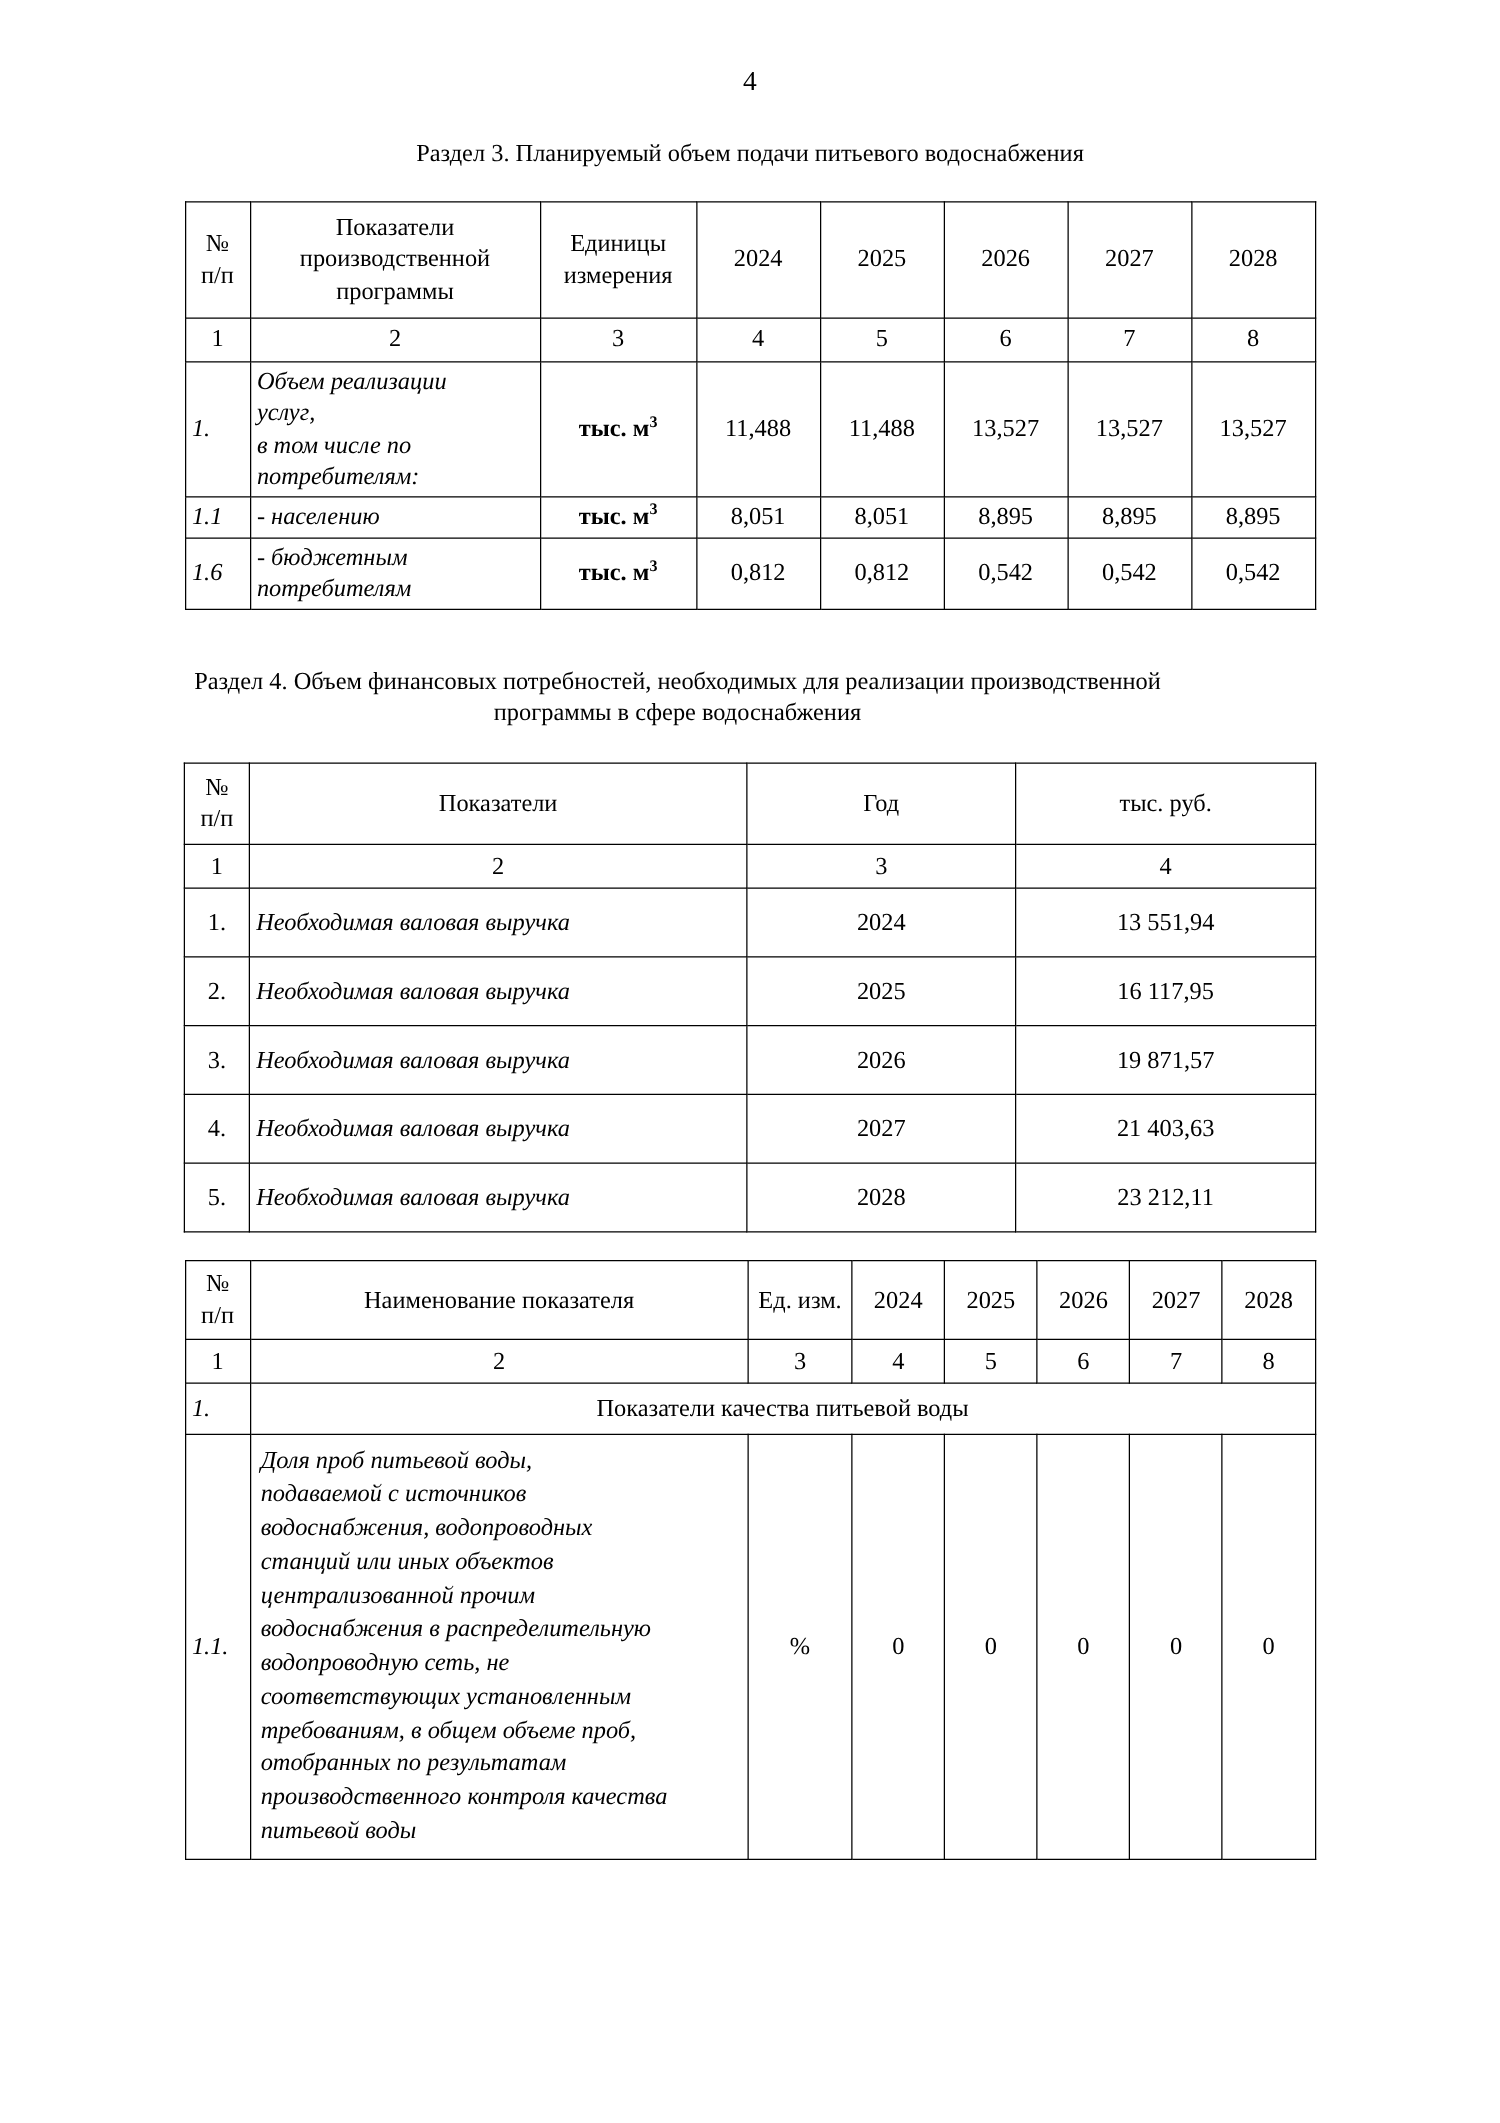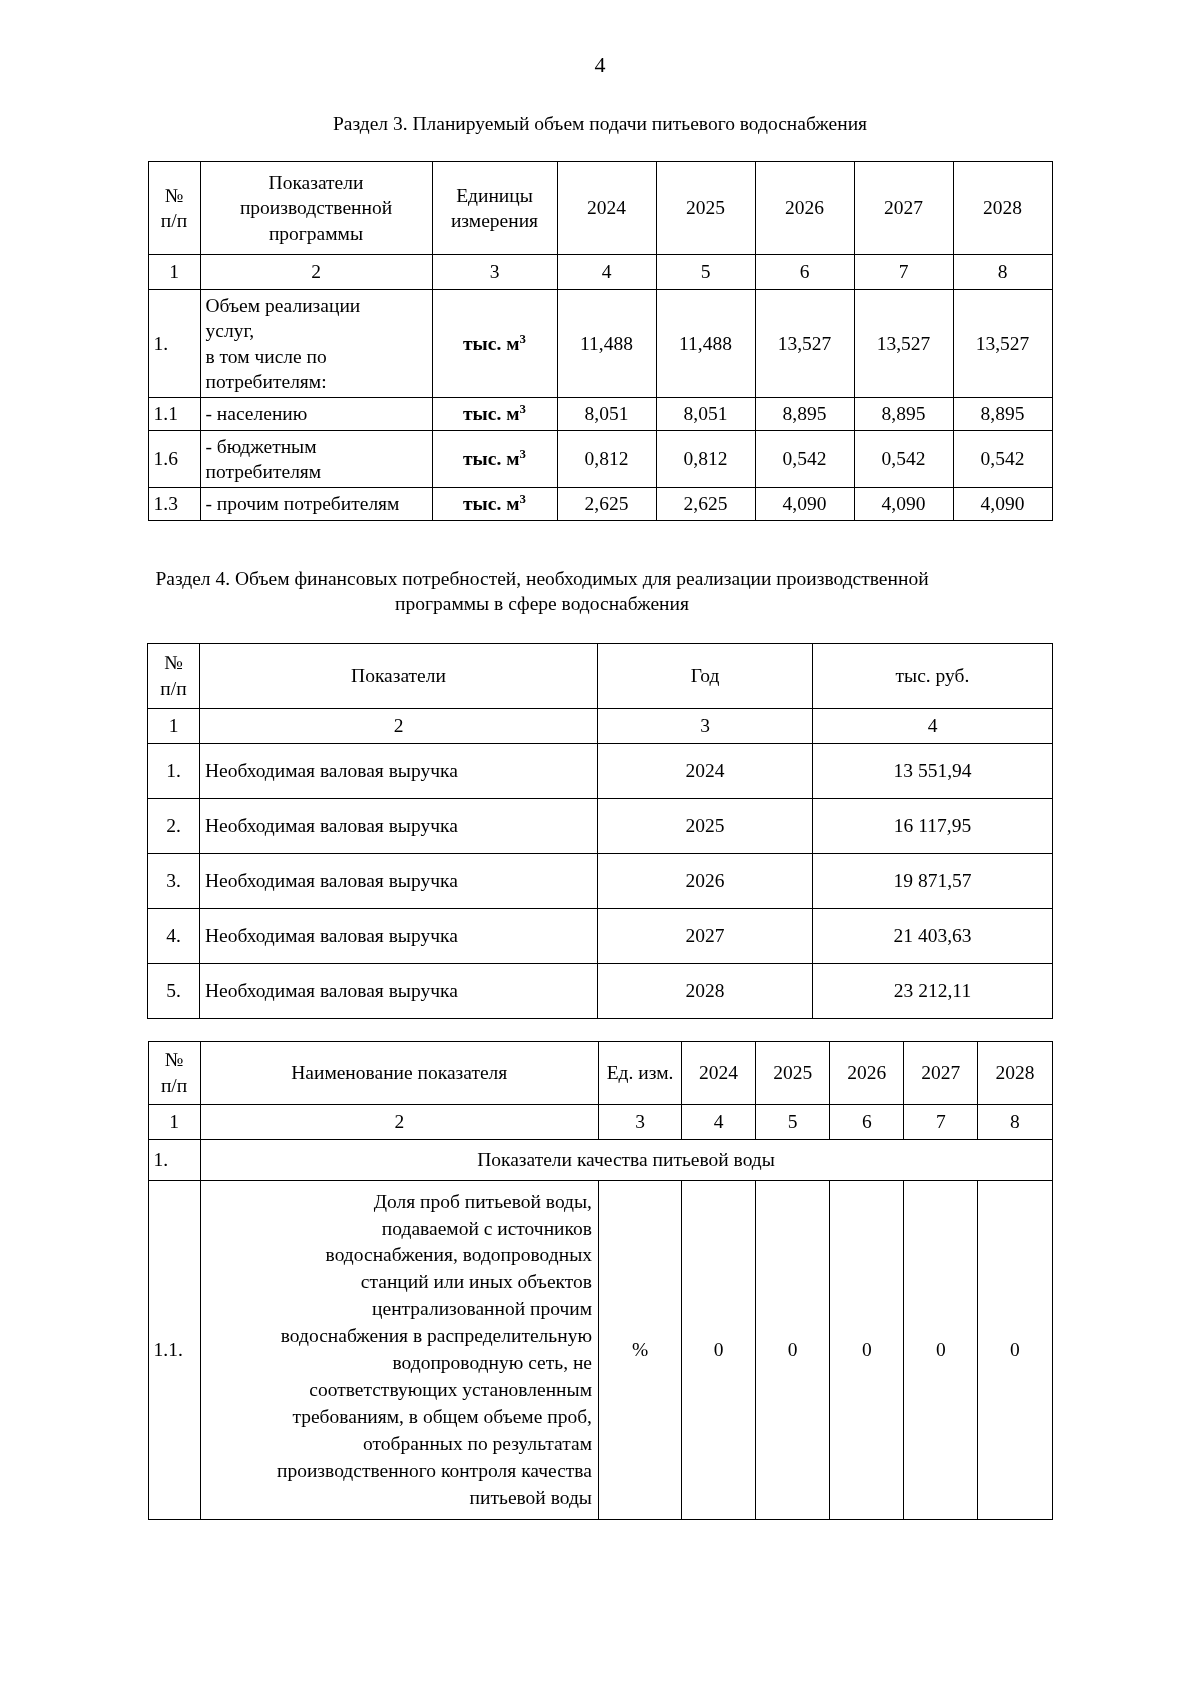--- a/index.html
+++ b/index.html
@@ -48,21 +48,21 @@
     background: #fff;
   }
   table.doc td, table.doc th {
     border: 1.6px solid #000;
     padding: 3px 5px;
     vertical-align: middle;
     font-weight: normal;
     line-height: 1.30;
   }
   .c { text-align: center; }
-  .l { text-align: left; }
+  .l { text-align: left; font-style: italic; }
   .vtop { vertical-align: top; }
 
   
   #table3 { width: 905px; margin-top: 24px; }
   #table3 .col-num   { width: 52px; }
   #table3 .col-name  { width: 232px; }
   #table3 .col-unit  { width: 125px; }
   #table3 .col-yr    { width: 99px; }
   #table3 .hdr td { height: 86px; }
   #table3 .numrow td { height: 28px; }
@@ -86,21 +86,20 @@
   #table6 .col-name { width: 398px; }
   #table6 .col-unit { width: 83px; }
   #table6 .col-yr   { width: 74px; }
   #table6 .hdr td { height: 56px; }
   #table6 .numrow td { height: 28px; }
   #table6 .grouprow td { height: 34px; }
   #table6 .longrow td { height: 300px; }
   #table6 .longtext {
     line-height: 1.38;
     padding: 8px 6px 8px 8px;
-    text-align: right;
   }
   .nobr { white-space: nowrap; font-weight: bold; }
 </style>
 </head>
 <body>
 
 <div class="page">
 
   <div class="page-number">4</div>
 
@@ -183,30 +182,20 @@
           <span>потребителям</span>
         </td>
         <td class="c vtop"><span class="nobr"><span>тыс. м</span><sup>3</sup></span></td>
         <td class="c">0,812</td>
         <td class="c">0,812</td>
         <td class="c">0,542</td>
         <td class="c">0,542</td>
         <td class="c">0,542</td>
       </tr>
 
-      <tr>
-        <td class="l">1.3</td>
-        <td class="l">- прочим потребителям</td>
-        <td class="c"><span class="nobr"><span>тыс. м</span><sup>3</sup></span></td>
-        <td class="c">2,625</td>
-        <td class="c">2,625</td>
-        <td class="c">4,090</td>
-        <td class="c">4,090</td>
-        <td class="c">4,090</td>
-      </tr>
     </tbody>
   </table>
 
   <div class="section-title t4-title">
     <div>Раздел 4. Объем финансовых потребностей, необходимых для реализации производственной</div>
     <div>программы в сфере водоснабжения</div>
   </div>
 
   <table class="doc" id="table4">
     <colgroup>

